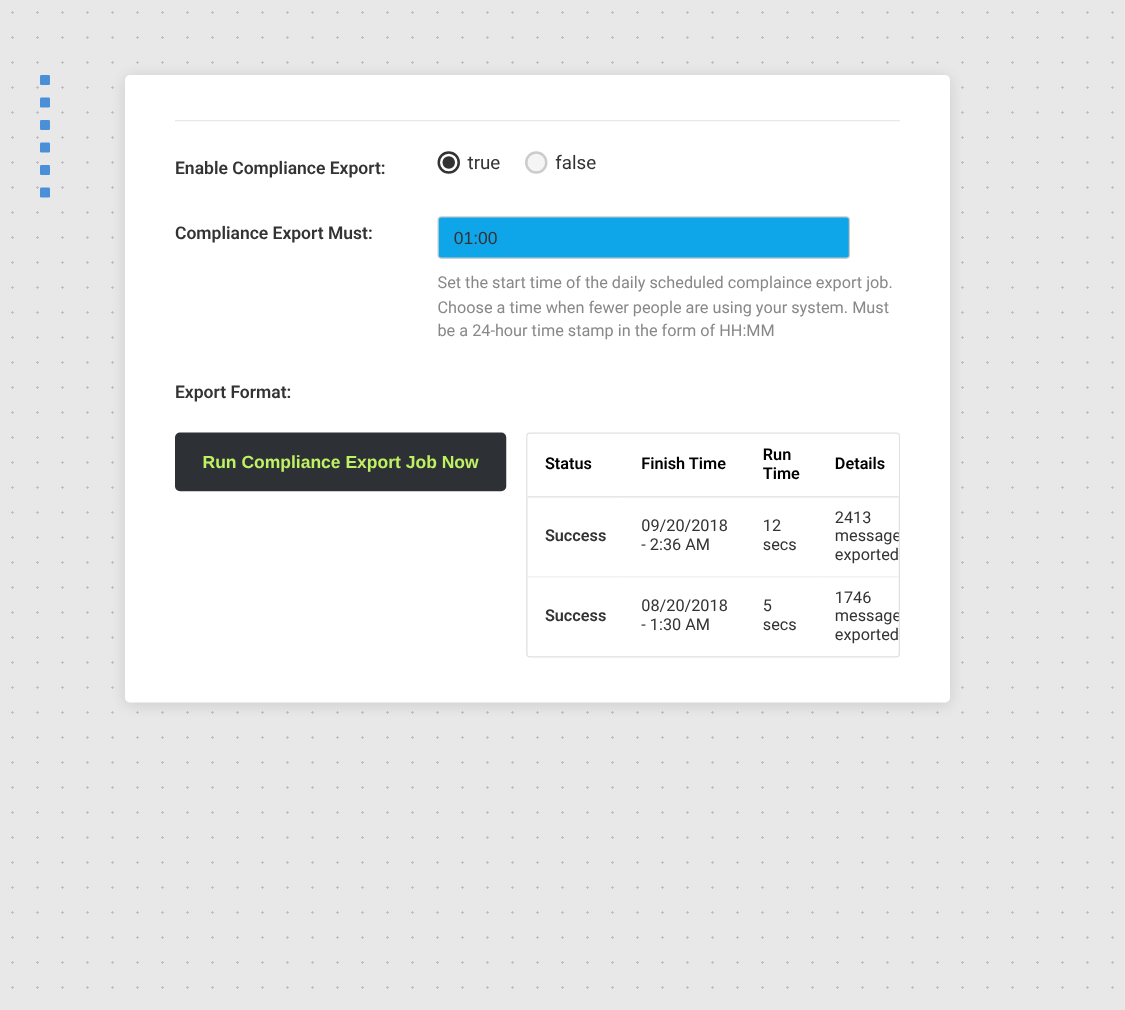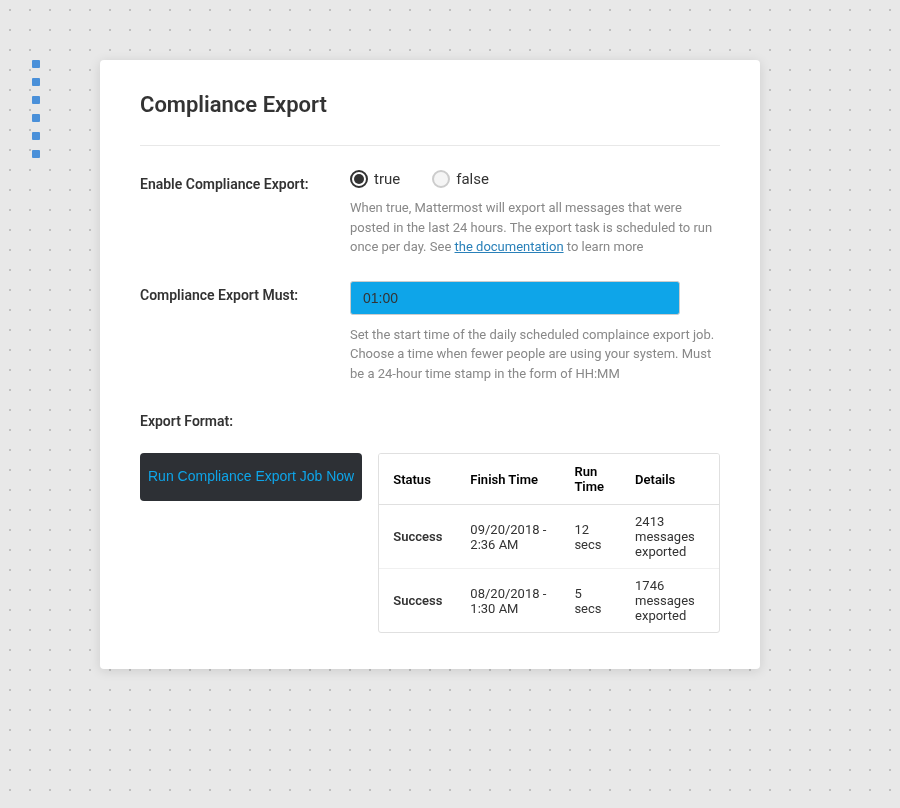--- a/index.html
+++ b/index.html
@@ -65,21 +65,21 @@
       flex-shrink: 0;
     }
 
     .form-content {
       flex: 1;
     }
 
     .radio-group {
       display: flex;
       align-items: center;
-      gap: 32px;
+      gap: 20px;
       margin-bottom: 10px;
     }
 
     .radio-option {
       display: flex;
       align-items: center;
       gap: 6px;
       font-size: 15px;
       color: #333;
       cursor: pointer;
@@ -139,26 +139,26 @@
 
     .bottom-section {
       display: flex;
       align-items: flex-start;
       gap: 0;
       margin-top: 8px;
     }
 
     .run-button {
       background: #2d3035;
-      color: #0ea5e9;
+      color: #bef264;
       border: none;
       border-radius: 4px;
-      padding: 14px 8px;
+      padding: 14px 22px;
       font-size: 14px;
-      font-weight: 400;
+      font-weight: 700;
       cursor: pointer;
       min-width: 150px;
       text-align: center;
       line-height: 1.4;
       flex-shrink: 0;
     }
 
     .jobs-table-container {
       flex: 1;
       margin-left: 16px;
@@ -216,39 +216,35 @@
   <div class="sidebar-dot"></div>
   <div class="sidebar-dot"></div>
   <div class="sidebar-dot"></div>
   <div class="sidebar-dot"></div>
   <div class="sidebar-dot"></div>
   <div class="sidebar-dot"></div>
 </div>
 
 <div class="main-card">
 
-  <div class="card-title">Compliance Export</div>
 
   <hr class="divider">
 
   <div class="form-row">
     <div class="form-label">Enable Compliance Export:</div>
     <div class="form-content">
       <div class="radio-group">
         <label class="radio-option">
           <div class="radio-circle selected"></div>
           <span>true</span>
         </label>
         <label class="radio-option">
           <div class="radio-circle unselected"></div>
           <span>false</span>
         </label>
-      </div>
-      <div class="form-description">
-        <span>When true, Mattermost will export all messages that were posted in the last 24 hours. The export task is scheduled to run once per day. See </span><a href="#">the documentation</a><span> to learn more</span>
       </div>
     </div>
   </div>
 
   <div class="form-row">
     <div class="form-label">Compliance Export Must:</div>
     <div class="form-content">
       <input type="text" class="form-input" value="01:00" style="">
       <div class="form-description">Set the start time of the daily scheduled complaince export job. Choose a time when fewer people are using your system. Must be a 24-hour time stamp in the form of HH:MM</div>
     </div>

